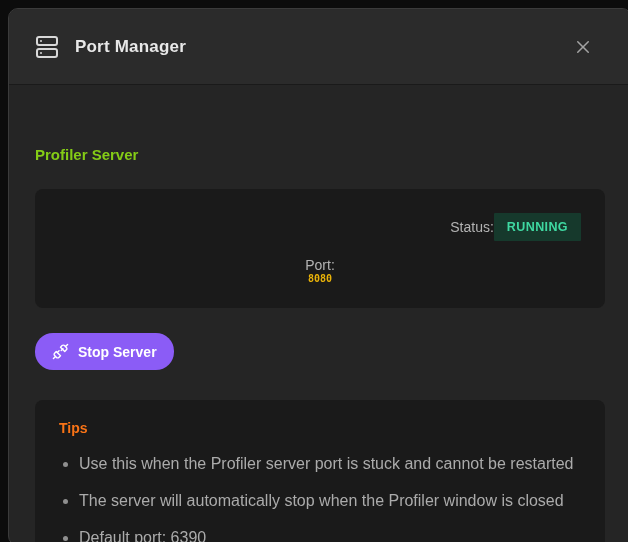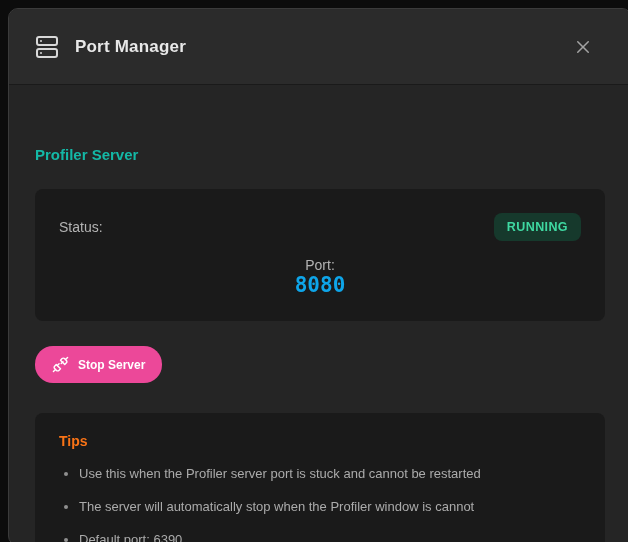--- a/index.html
+++ b/index.html
@@ -56,67 +56,67 @@
     margin-right: 8px;
   }
   .content {
     flex: 1;
     padding: 30px 26px 0 26px;
   }
   .section-heading {
     margin: 0 0 26px 0;
     font-size: 15px;
     font-weight: 700;
-    color: #14b8a6;
+    color: #84cc16;
   }
   .panel {
     background: #1a1a1a;
     border-radius: 8px;
   }
   .status-panel {
     padding: 24px;
   }
   .kv-row {
     display: flex;
-    justify-content: space-between;
+    justify-content: flex-end;
     align-items: center;
     min-height: 24px;
   }
   .kv-row + .kv-row { margin-top: 16px; flex-direction: column; }
   .kv-label {
     font-size: 14px;
     color: #b3b3b3;
   }
   .status-badge {
     background: #16392c;
     color: #3fd9a2;
     font-size: 12.5px;
     font-weight: 700;
     letter-spacing: 0.4px;
     padding: 7px 13px;
-    border-radius: 8px;
+    border-radius: 1px;
   }
   .port-value {
     font-family: "DejaVu Sans Mono", monospace;
-    font-size: 21px;
-    font-weight: 700;
-    color: #0ea5e9;
+    font-size: 10px;
+    font-weight: 700;
+    color: #eab308;
   }
   .stop-btn {
     margin-top: 25px;
     display: inline-flex;
     align-items: center;
     gap: 9px;
-    background: #ec4899;
+    background: #8b5cf6;
     border: none;
     border-radius: 18px;
     padding: 10px 17px;
     color: #ffffff;
     font-family: "Liberation Sans", sans-serif;
-    font-size: 12px;
+    font-size: 14px;
     font-weight: 600;
     cursor: pointer;
   }
   .stop-btn .btn-icon {
     width: 17px; height: 17px;
     display: inline-flex;
     color: #ffffff;
   }
   .tips-panel {
     margin-top: 30px;
@@ -127,21 +127,21 @@
     font-size: 14px;
     font-weight: 700;
     color: #f97316;
   }
   .tips-list {
     margin: 16px 0 0 0;
     padding-left: 20px;
   }
   .tips-list li {
     color: #ababab;
-    font-size: 13px;
+    font-size: 16px;
     line-height: 1.45;
     margin-bottom: 14px;
   }
   .tips-list li::marker { color: #8f8f8f; }
   svg { display: block; }
 </style>
 </head>
 <body>
 
 <div class="window">
@@ -192,19 +192,19 @@
           <path d="m12 6 6 6 2.3-2.3a2.4 2.4 0 0 0 0-3.4l-2.6-2.6a2.4 2.4 0 0 0-3.4 0Z"></path>
         </svg>
       </span>
       <span>Stop Server</span>
     </button>
 
     <div class="panel tips-panel">
       <h3 class="tips-heading">Tips</h3>
       <ul class="tips-list">
         <li>Use this when the Profiler server port is stuck and cannot be restarted</li>
-        <li>The server will automatically stop when the Profiler window is cannot</li>
+        <li>The server will automatically stop when the Profiler window is closed</li>
         <li>Default port: 6390</li>
       </ul>
     </div>
 
   </div>
 </div>
 
 </body></html>

